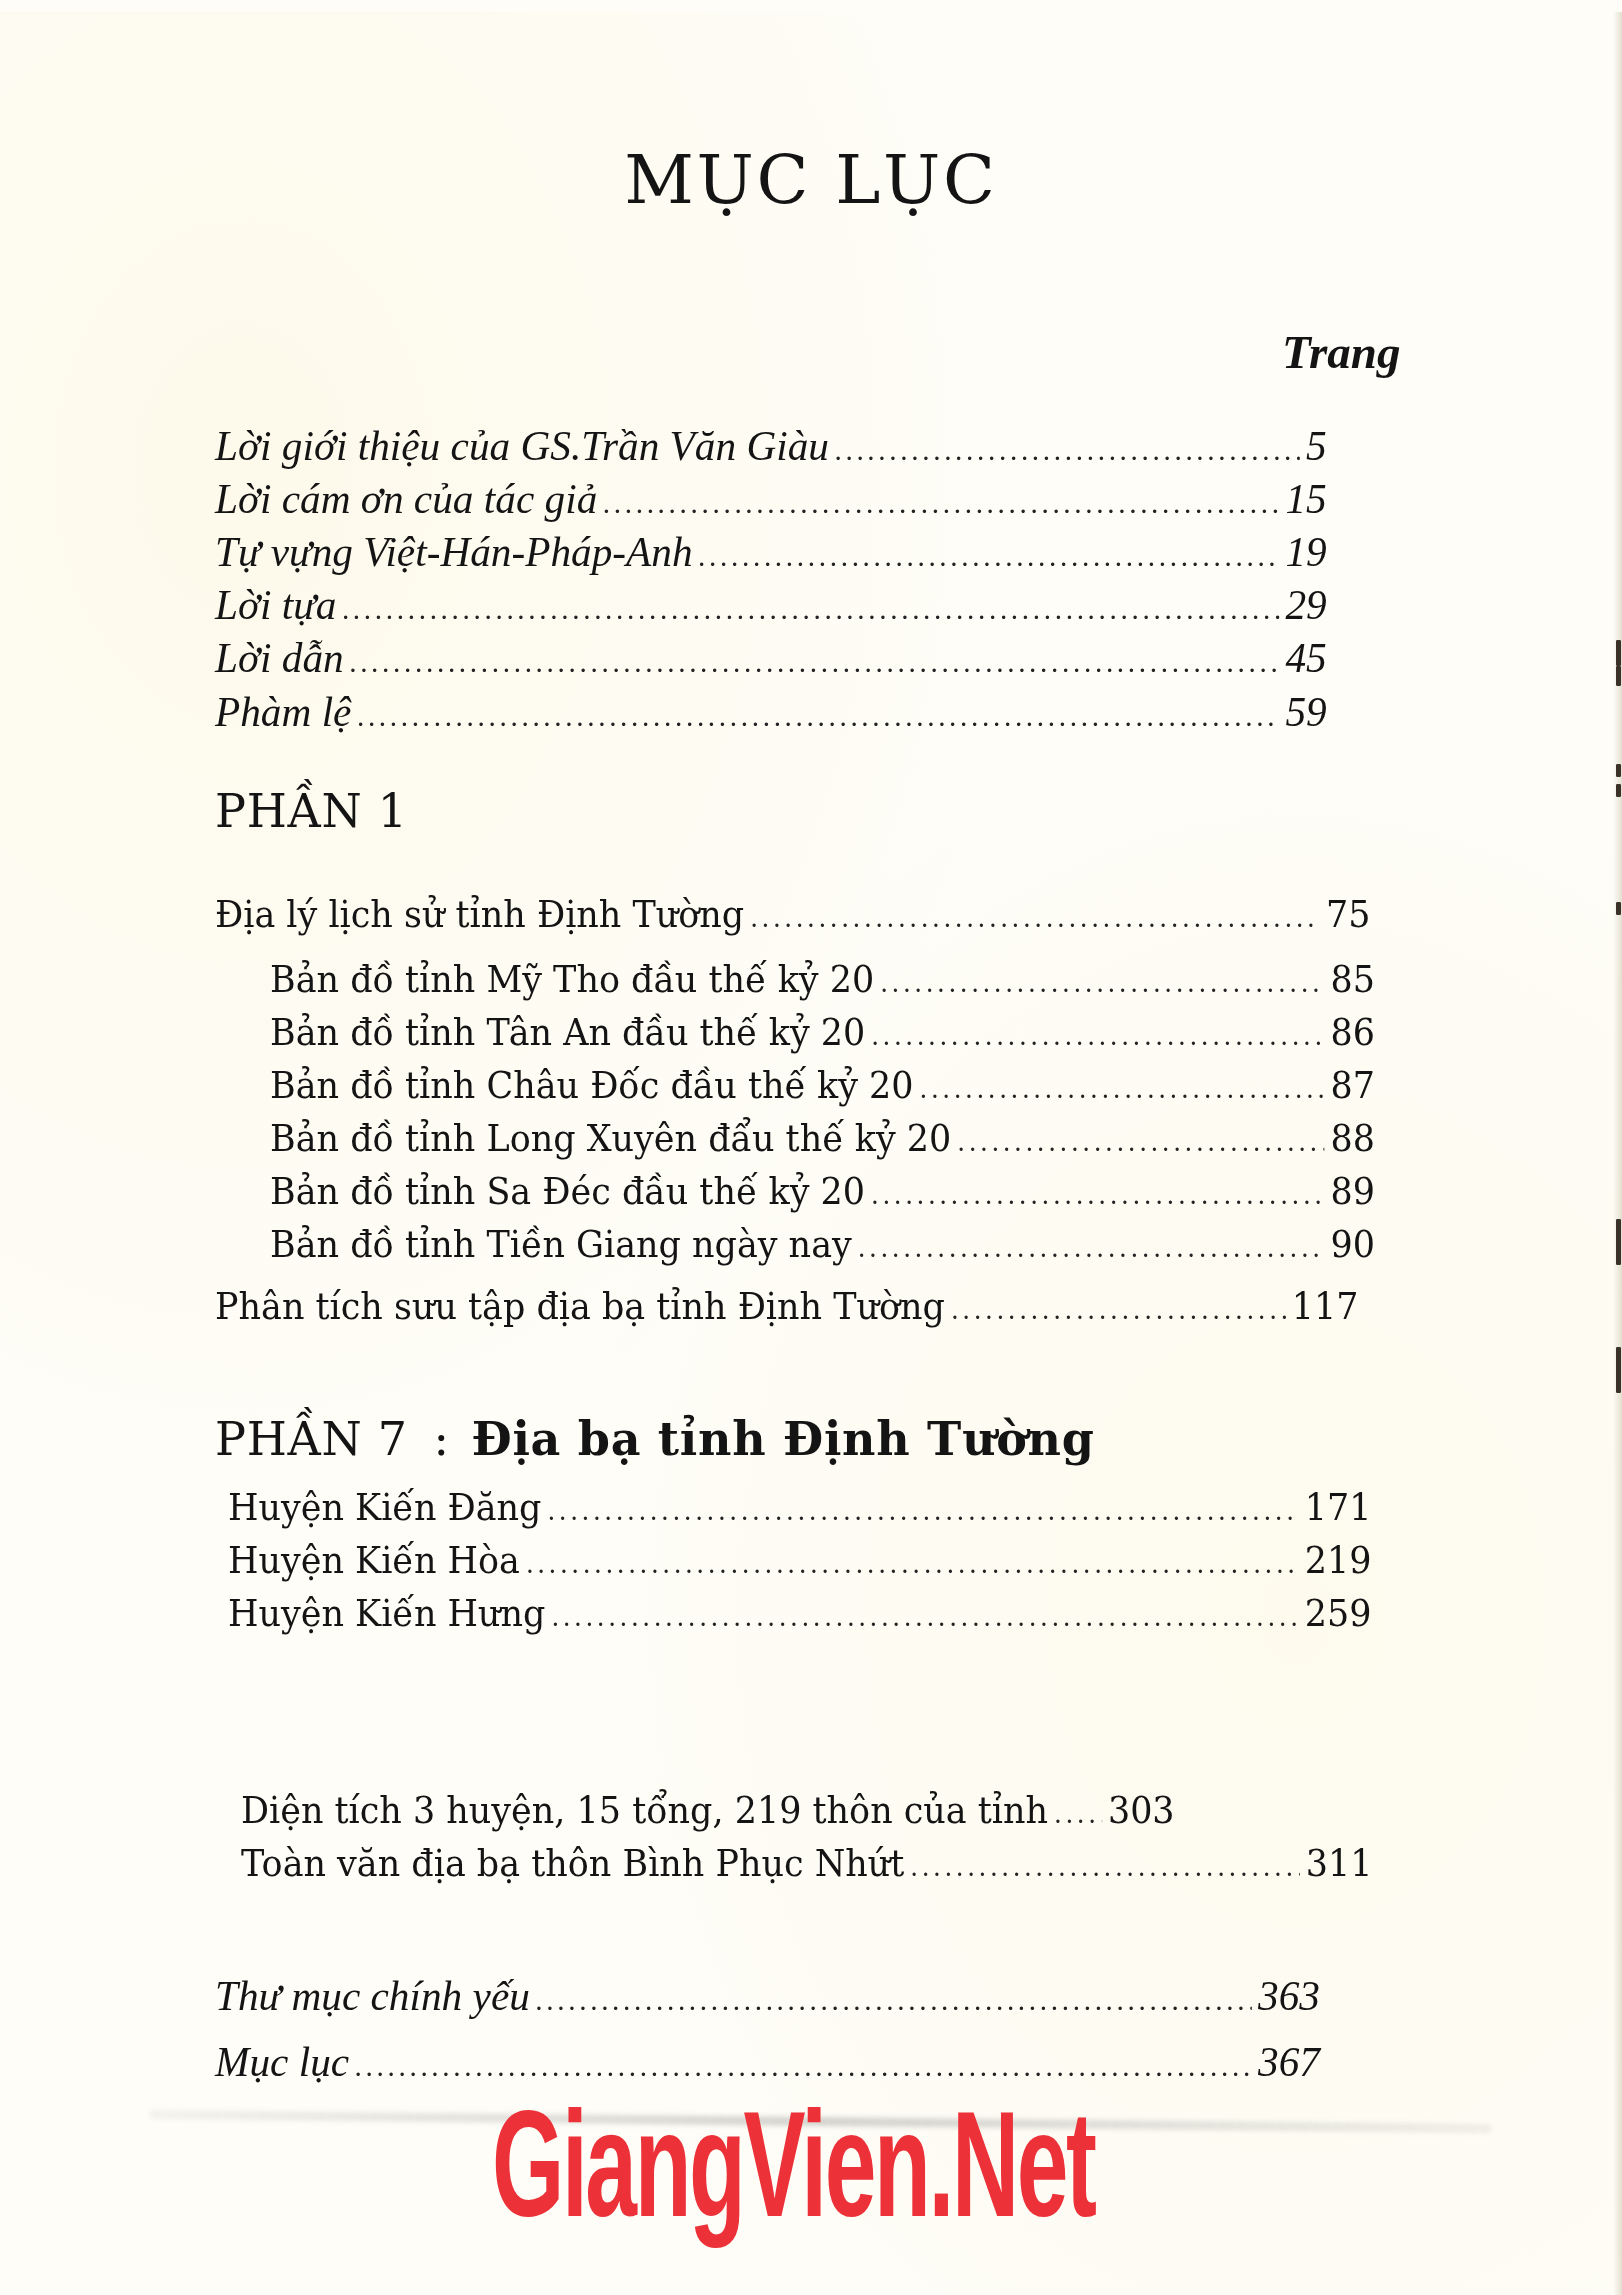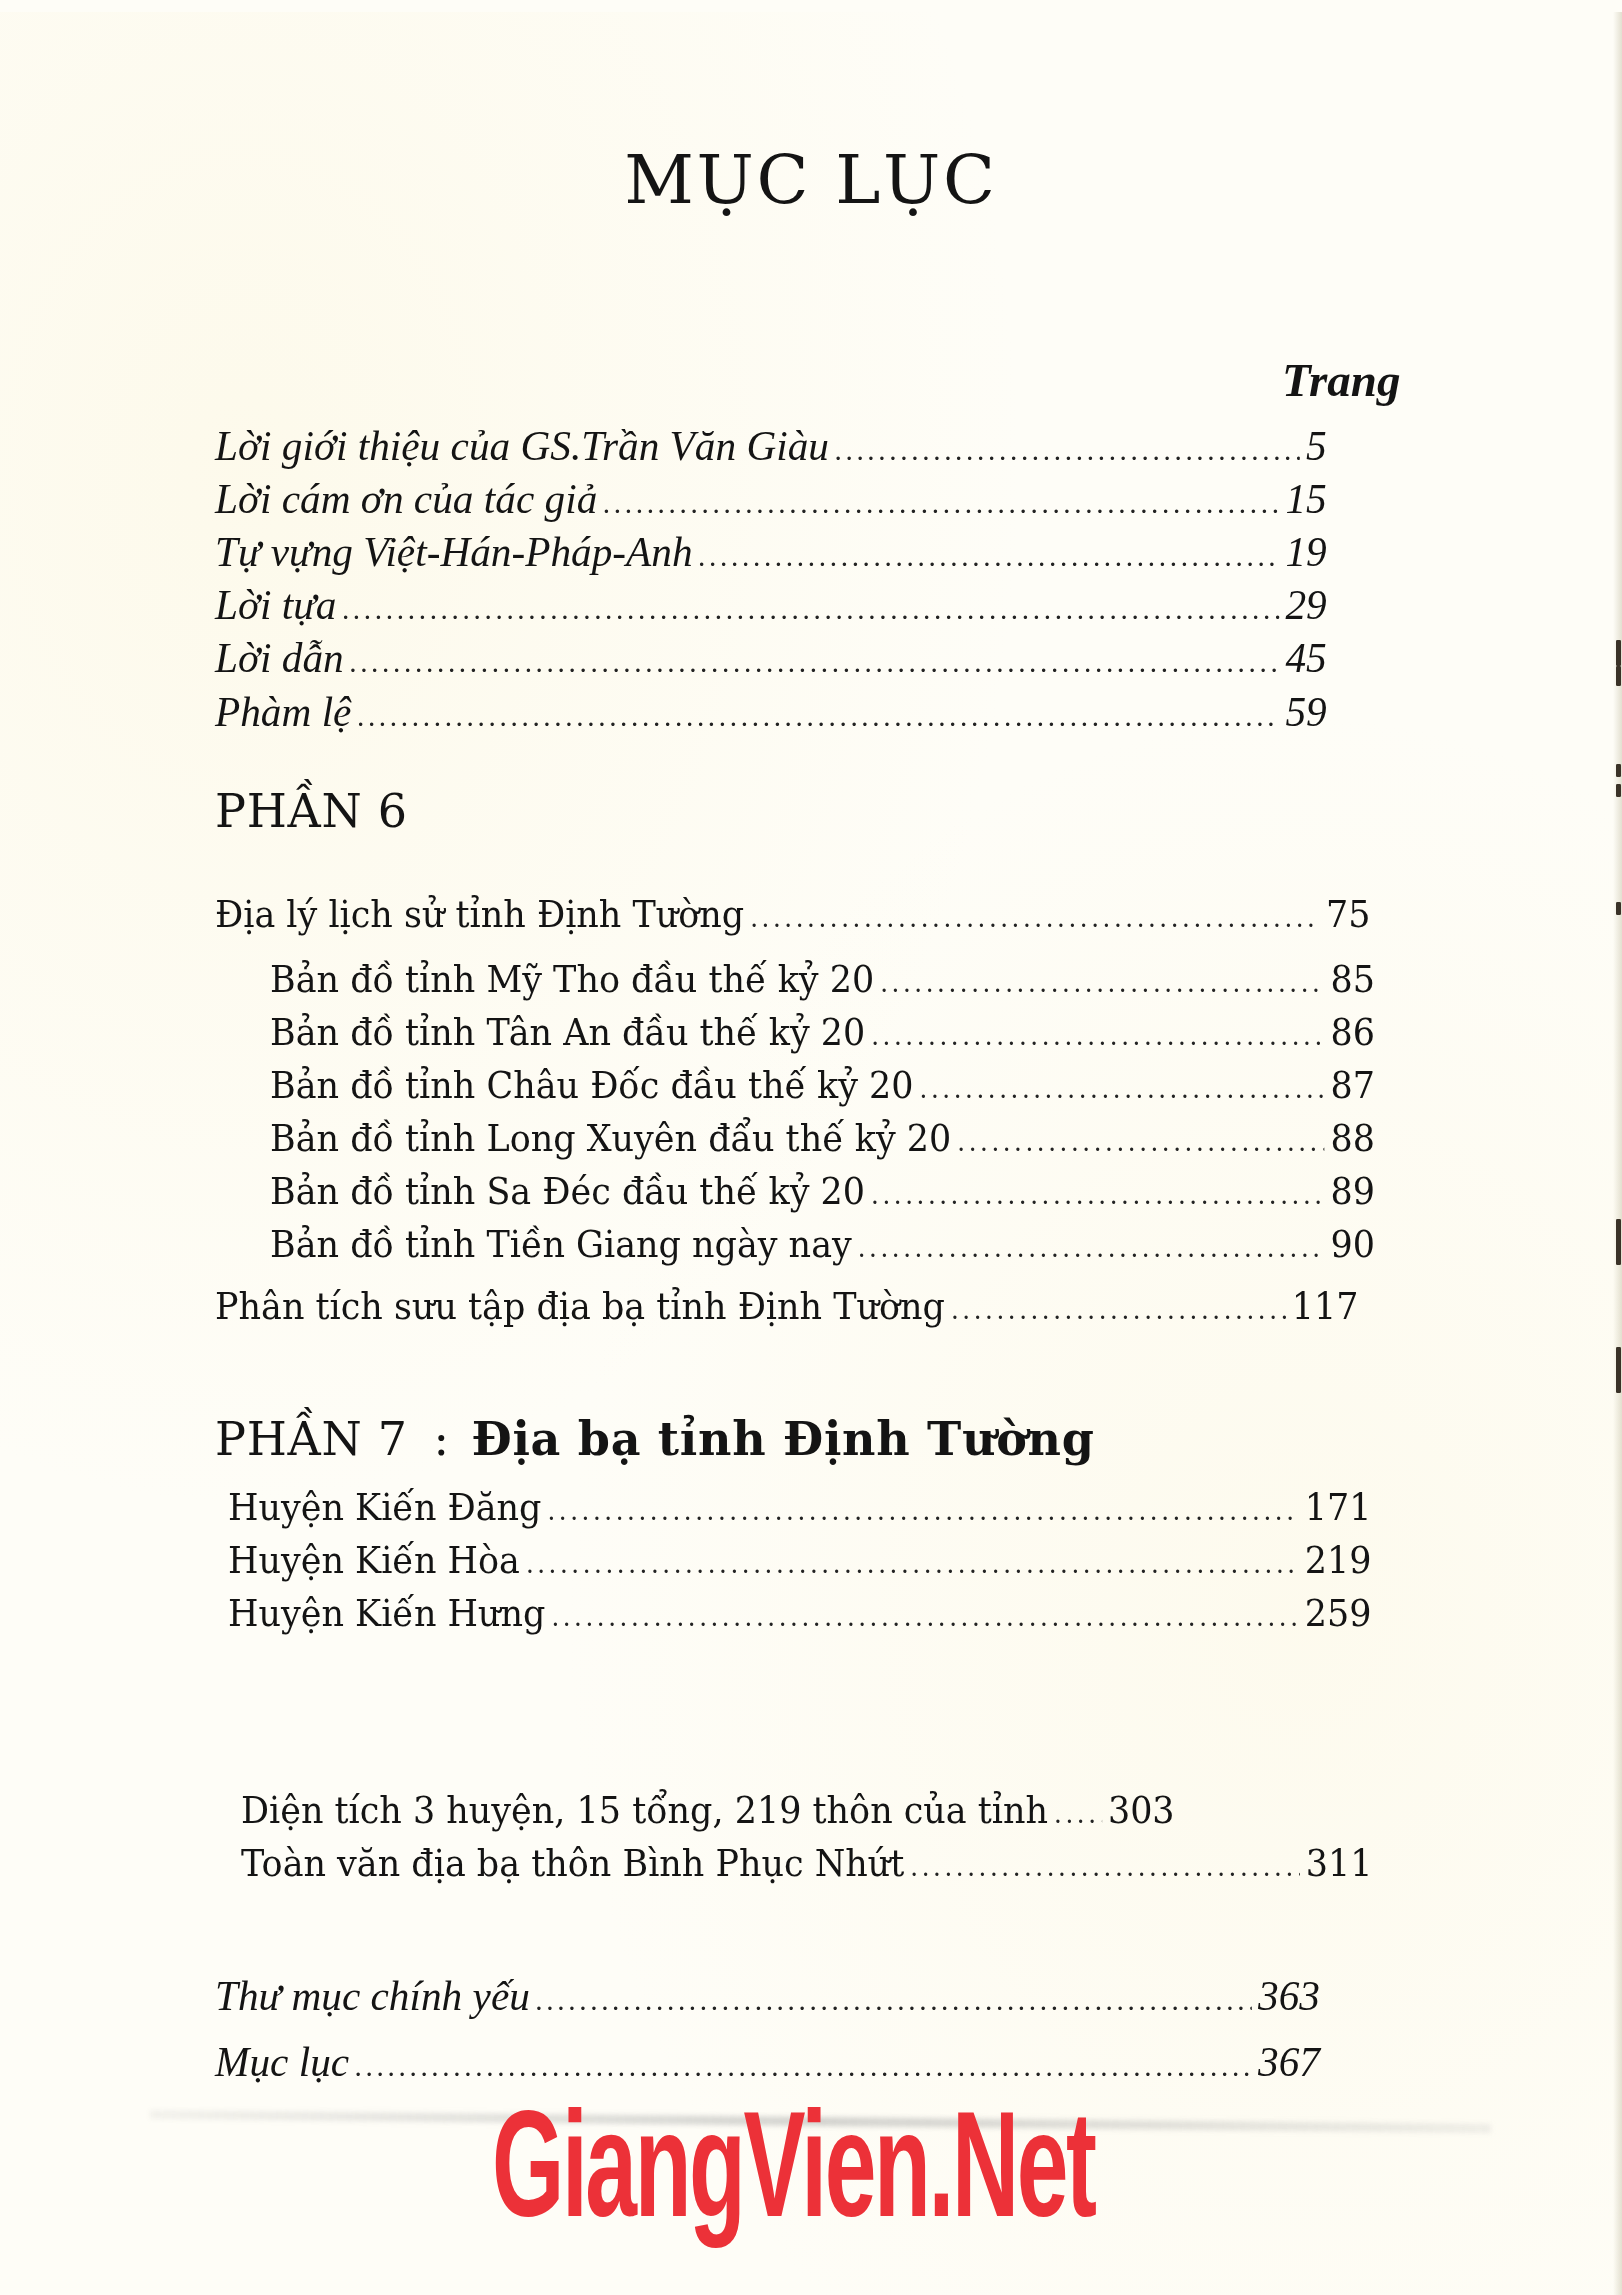--- a/index.html
+++ b/index.html
@@ -50,21 +50,20 @@
     }
     .title span { display: inline-block; margin-left: 0; }
     .trang {
       position: absolute;
       left: 1282px;
       top: 313px;
       font-family: "Liberation Serif", serif;
       font-size: 47px;
       font-weight: bold;
       font-style: italic;
-      margin-top: 28px;
     }
     .toc-row {
       position: absolute;
       display: flex;
       align-items: baseline;
       white-space: nowrap;
     }
     .toc-row .label { flex: 0 0 auto; }
     .toc-row .dots {
       flex: 1 1 auto;
@@ -195,21 +194,21 @@
     <span class="dots"></span>
     <span class="page-num">45</span>
   </div>
   <div class="toc-row front" style="top:675px;">
     <span class="label">Phàm lệ</span>
     <span class="dots"></span>
     <span class="page-num">59</span>
   </div>
 
   <div class="part-heading" style="top:772px;">
-    <span>PHẦN 6</span>
+    <span>PHẦN 1</span>
   </div>
 
   <div class="toc-row body-entry lvl1" style="top:880px;">
     <span class="label">Địa lý lịch sử tỉnh Định Tường</span>
     <span class="dots"></span>
     <span class="page-num">75</span>
   </div>
   <div class="toc-row body-entry lvl2" style="top:945px;">
     <span class="label">Bản đồ tỉnh Mỹ Tho đầu thế kỷ 20</span>
     <span class="dots"></span>

